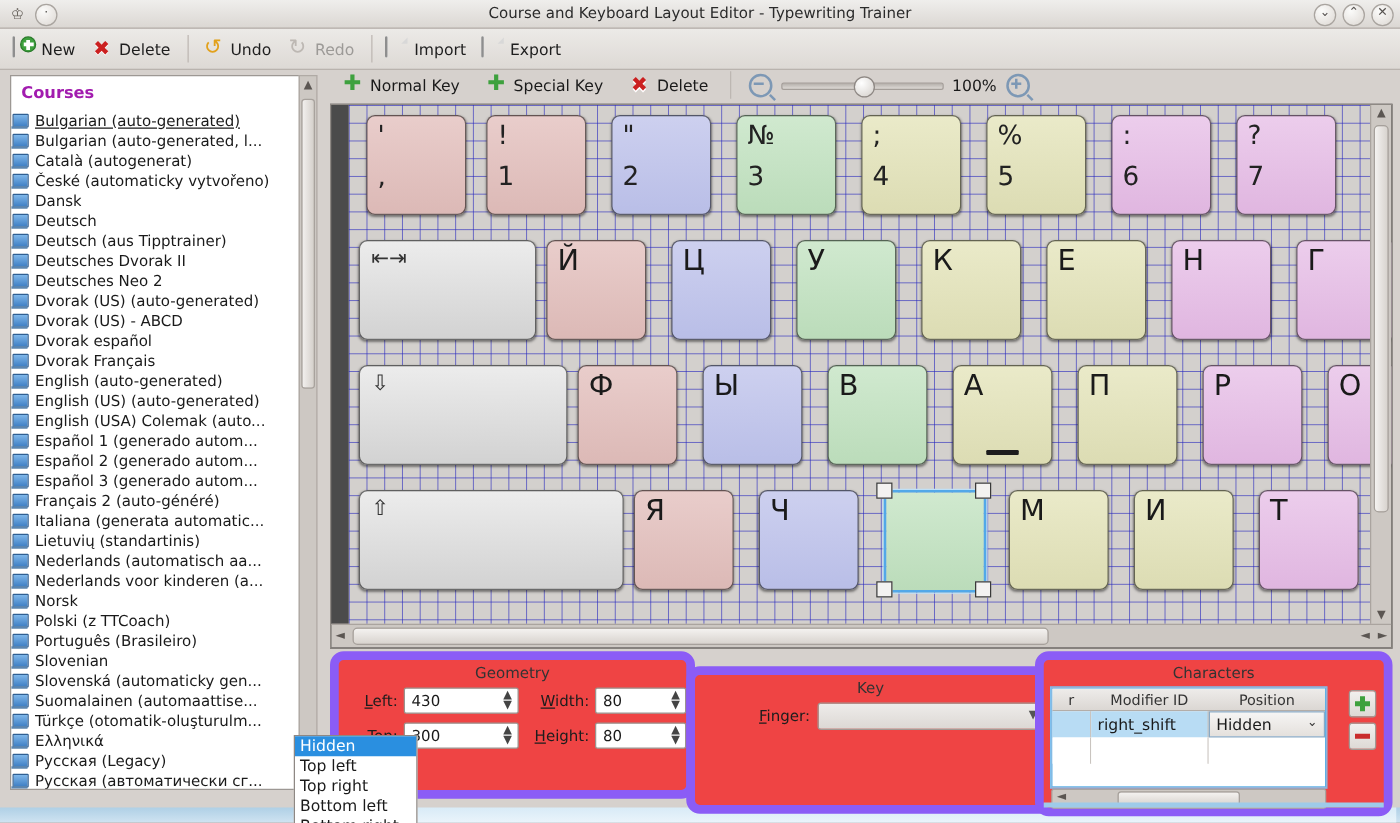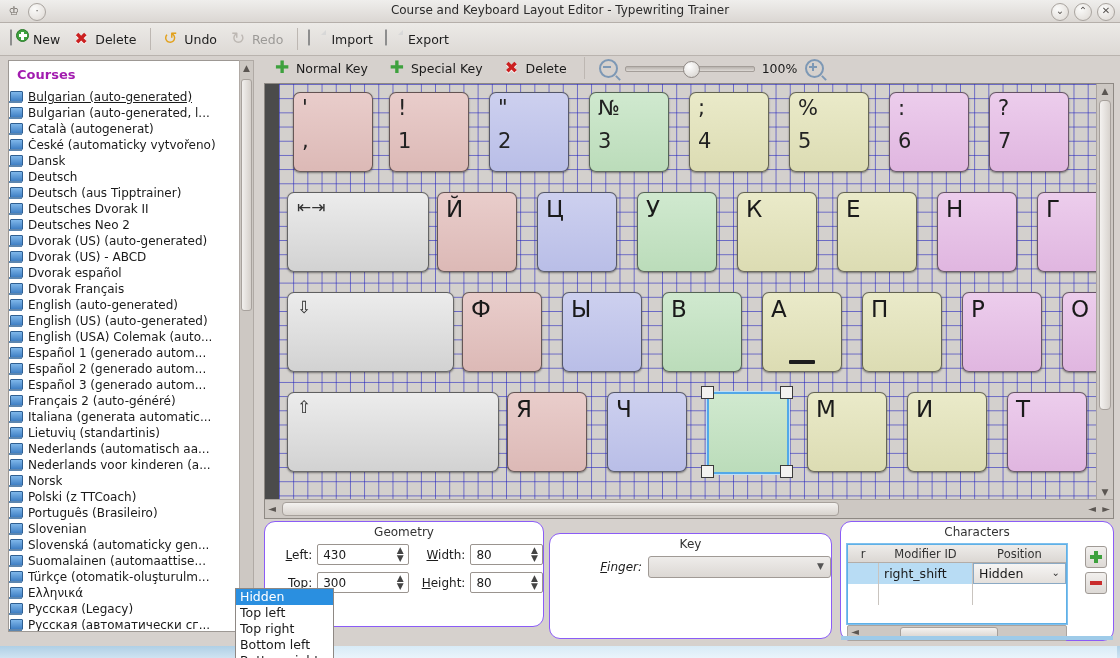--- a/index.html
+++ b/index.html
@@ -102,21 +102,21 @@
   .handle{position:absolute;width:11px;height:11px;background:#f3f2f0;border:1px solid #3a3a3a;}
   
   #kb-vscroll{position:absolute;right:0;top:0;width:16px;bottom:18px;background:#cdc8c3;border-left:1px solid #aaa49f;}
   #kb-vscroll .thumb{position:absolute;left:2px;right:2px;top:16px;height:308px;background:linear-gradient(90deg,#f4f2f0,#d8d3ce);border:1px solid #a6a09b;border-radius:4px;}
   #kb-hscroll{position:absolute;left:0;right:0;bottom:0;height:18px;background:#cdc8c3;border-top:1px solid #aaa49f;}
   #kb-hscroll .thumb{position:absolute;top:2px;bottom:2px;left:17px;width:555px;background:linear-gradient(#f4f2f0,#d8d3ce);border:1px solid #a6a09b;border-radius:4px;}
   .hsb-arrow{position:absolute;top:0;height:100%;width:14px;text-align:center;font-size:10px;line-height:18px;color:#5b5652;}
 
   
   #panels{position:absolute;left:4px;top:466px;right:2px;height:176px;}
-  .groupbox{position:absolute;top:0;border:1px solid #8b5cf6;border-radius:11px;background:#ffffff;}
+  .groupbox{position:absolute;top:0;border:7px solid #8b5cf6;border-radius:11px;background:#ef4444;}
   .gb-title{text-align:center;font-size:12px;color:#333;padding:3px 0 5px 0;}
   .row{display:flex;align-items:center;margin:0 0 7px 0;}
   .lab{font-size:12px;color:#1d1d1d;text-align:right;}
   .spin{position:relative;height:19px;background:#fff;border:1px solid #9a948f;border-radius:2px;display:flex;align-items:center;padding-left:5px;font-size:12px;}
   .spin .arrows{position:absolute;right:4px;top:1px;font-size:9px;line-height:8px;color:#444;text-align:center;}
   .combo{height:20px;background:linear-gradient(#eeecea,#dcd8d4);border:1px solid #a09a95;border-radius:3px;position:relative;font-size:12px;display:flex;align-items:center;padding-left:6px;}
   .combo .cv{position:absolute;right:6px;top:4px;font-size:9px;color:#555;}
   .chk{width:15px;height:15px;background:linear-gradient(#f7f6f5,#e2dedb);border:1px solid #9a948f;border-radius:3px;}
 
   
@@ -628,21 +628,21 @@
             <span class="spin" style="width:70px;margin-left:5px;">
               <span>80</span>
               <span class="arrows">▲<br>▼</span>
             </span>
           </div>
         </div>
 
         <div class="groupbox" id="keyg" style="left:285px;width:281px;height:104px;margin-top:12px;">
           <div class="gb-title">Key</div>
           <div class="row" style="margin-left:6px;">
-            <span class="lab" style="width:86px;font-style:italic;"><span class="ul">F</span>inger:</span>
+            <span class="lab" style="width:86px;"><span class="ul">F</span>inger:</span>
             <span class="combo" style="width:175px;margin-left:6px;">
               <span></span>
               <span class="cv">▼</span>
             </span>
           </div>
         </div>
 
         <div class="groupbox" id="chars" style="height:118px;">
           <div class="gb-title">Characters</div>
           <div id="ctable">

